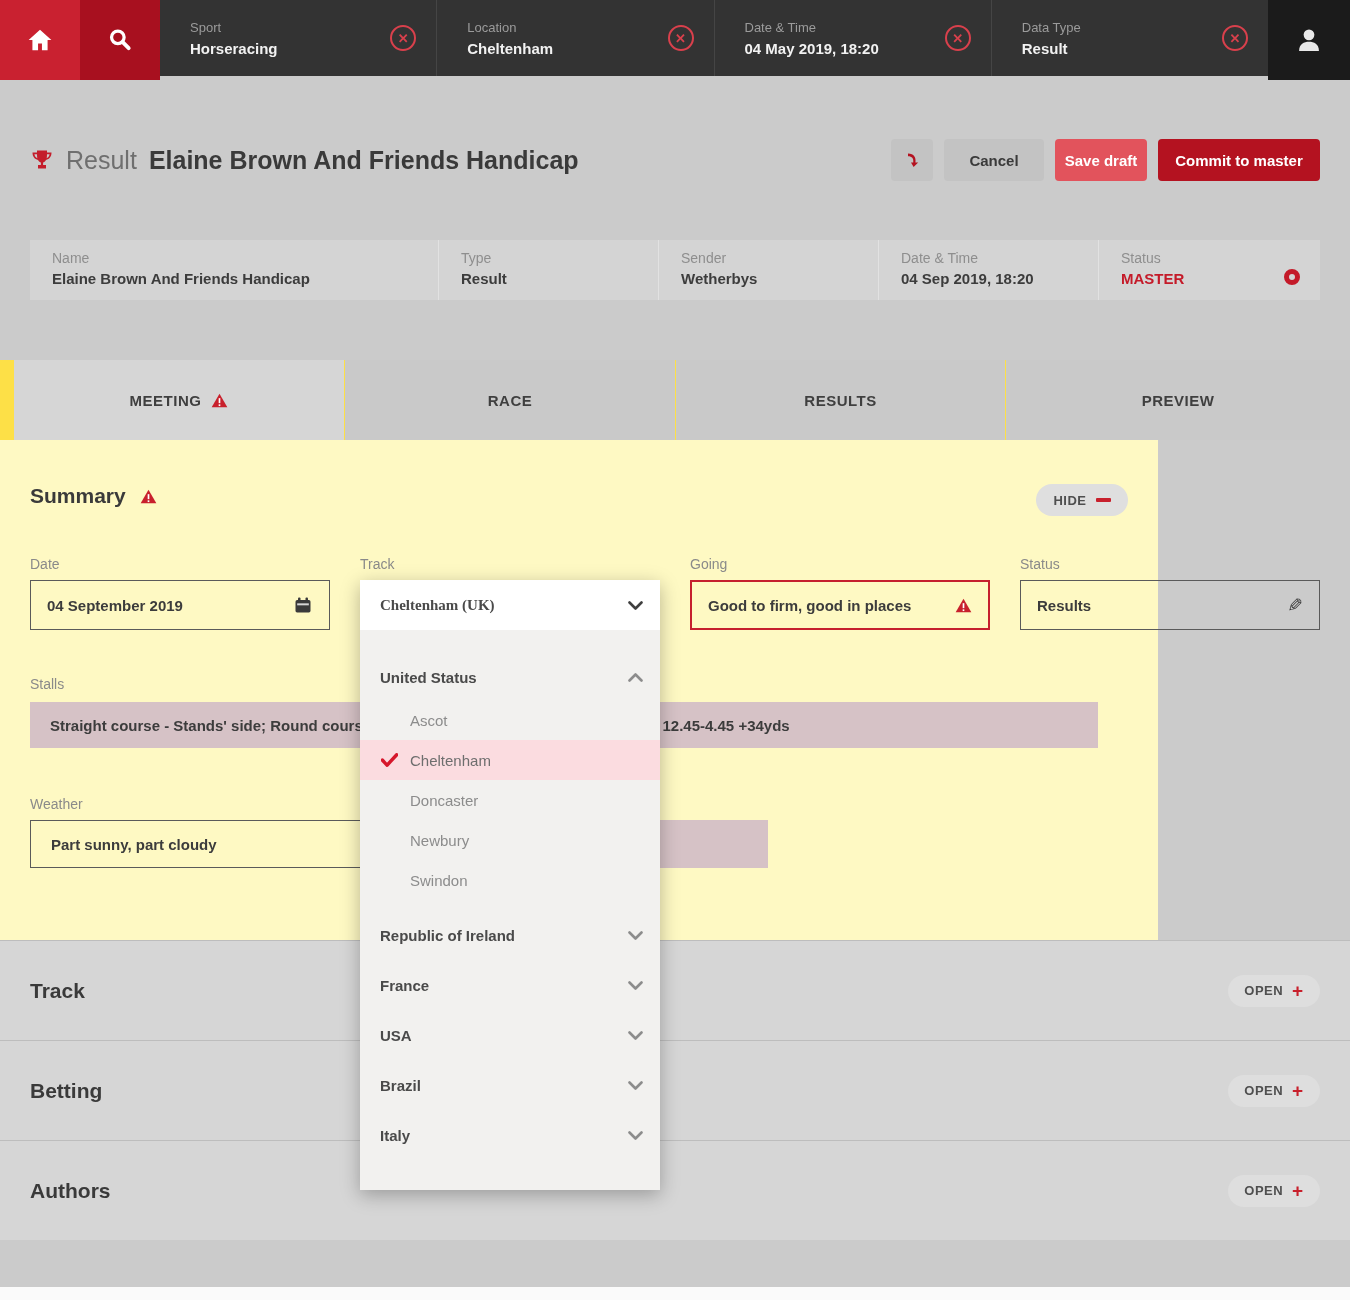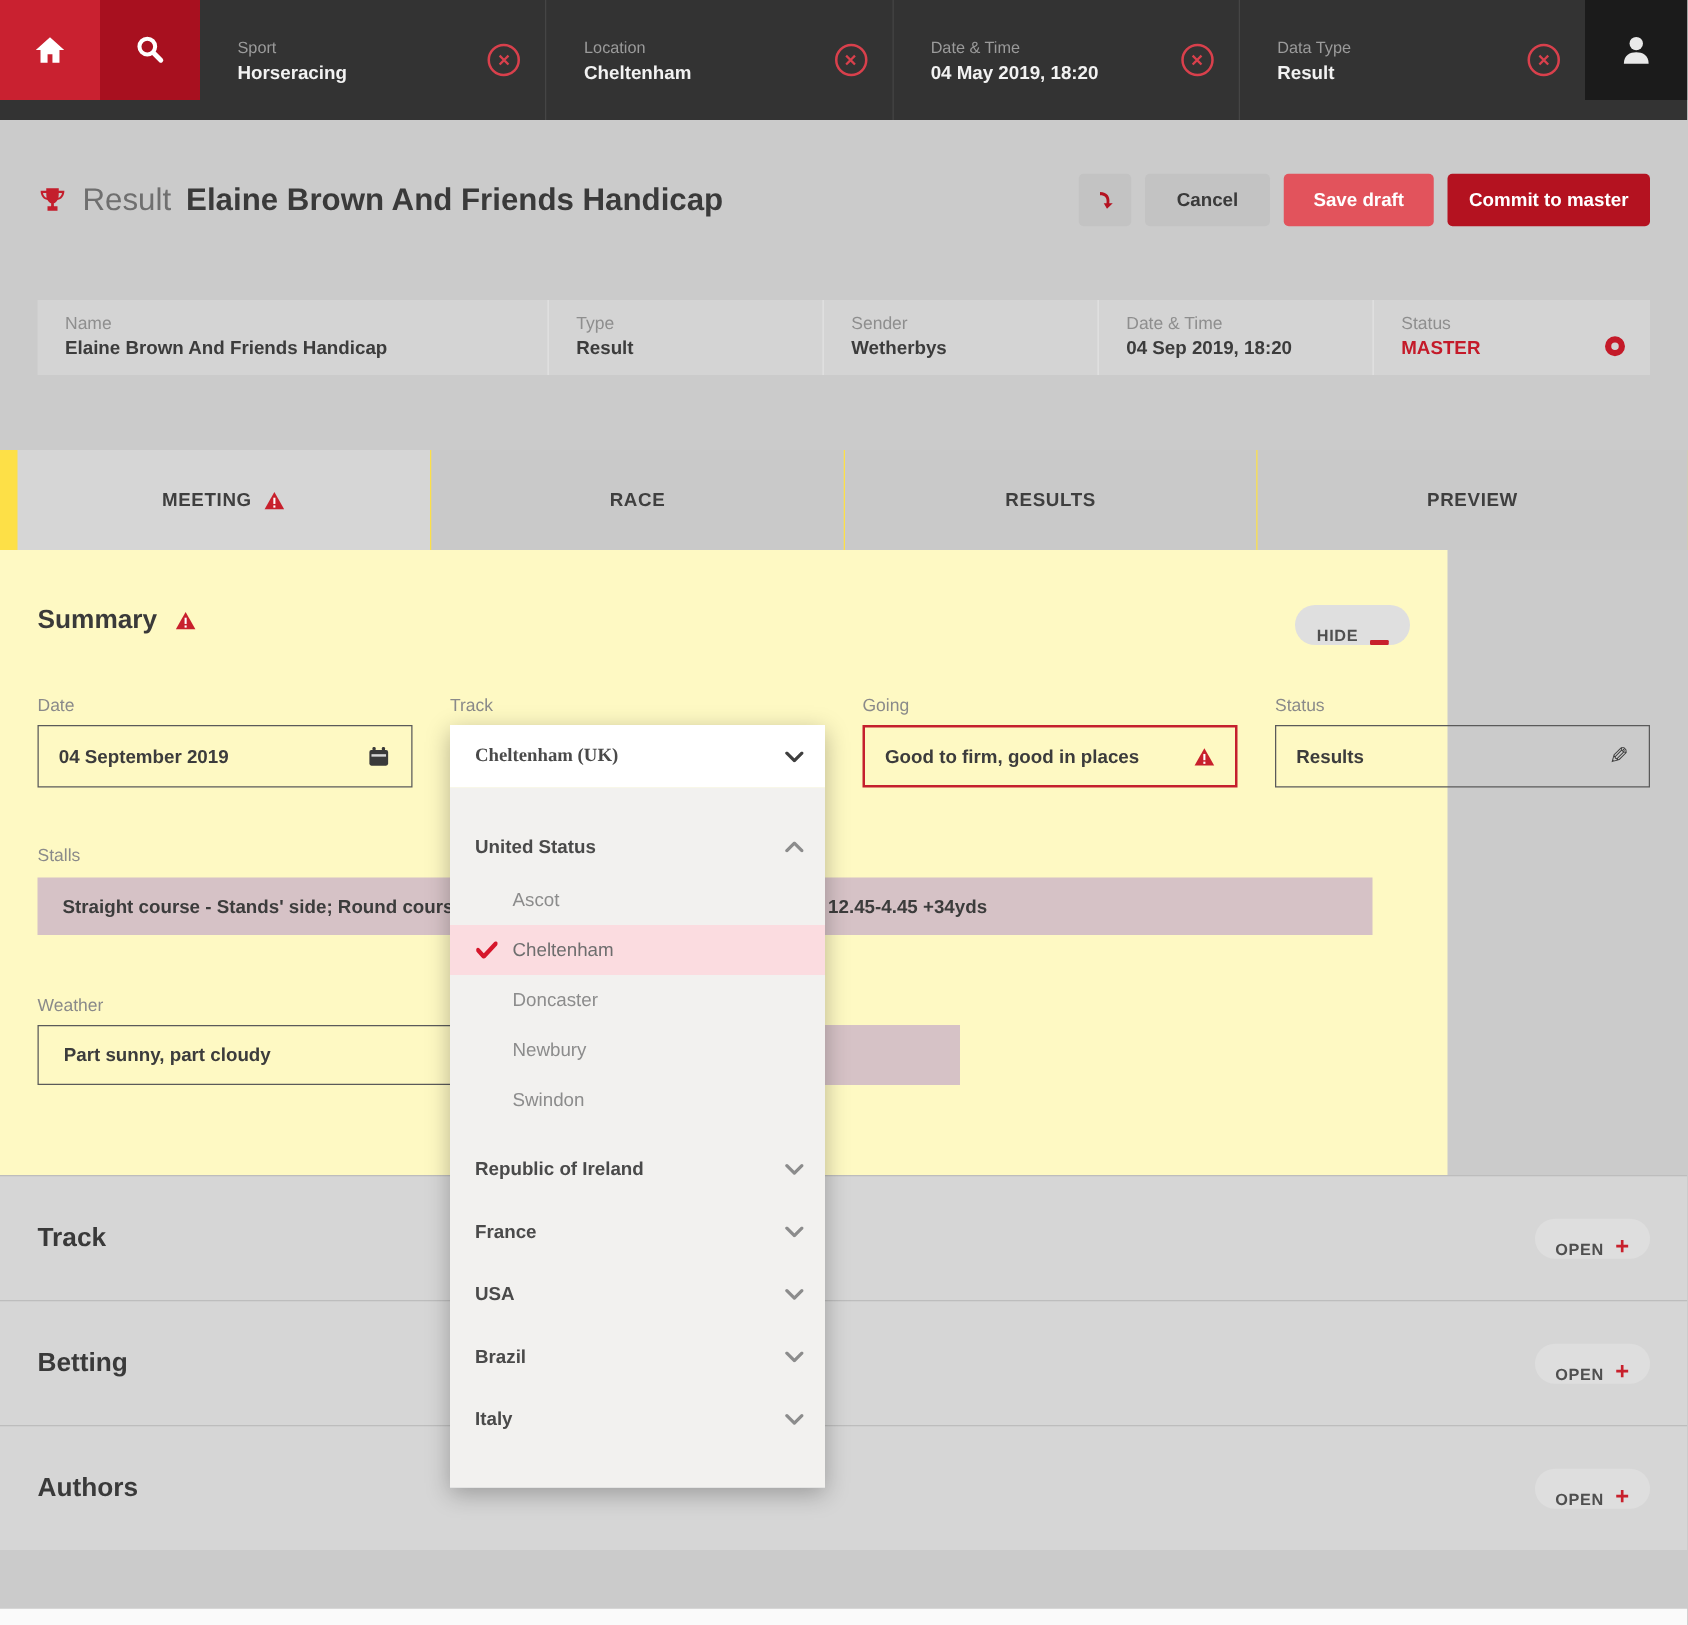--- a/index.html
+++ b/index.html
@@ -1,21 +1,21 @@
 <!DOCTYPE html>
 <html><head>
 <meta charset="utf-8">
 <style>
   * { margin:0; padding:0; box-sizing:border-box; }
   html,body { width:1350px; height:1300px; }
   body { font-family:"Liberation Sans", sans-serif; background:#cbcbcb; }
   .screen { position:relative; width:1350px; height:1300px; overflow:hidden; background:#cbcbcb; }
 
   
-  .topbar { position:absolute; top:0; left:0; width:1350px; height:96px; background:#333333; display:flex; }
+  .topbar { position:absolute; top:0; left:0; width:1350px; height:76px; background:#333333; display:flex; }
   .sq-btn { width:80px; height:80px; display:flex; align-items:center; justify-content:center; flex:0 0 auto; cursor:pointer; }
   .sq-home { background:#c92130; }
   .sq-search { background:#a8101f; }
   .chips { flex:1; display:flex; }
   .chip { flex:1; display:flex; align-items:center; justify-content:space-between; padding:0 20px 0 30px; border-left:1px solid #454545; }
   .chip:first-child { border-left:none; }
   .chip-label { font-size:13px; color:#9b9b9b; margin-bottom:5px; }
   .chip-value { font-size:15px; font-weight:bold; color:#f2f2f2; }
   .chip-x { width:26px; height:26px; border:2px solid #d9404c; border-radius:50%; color:#d9404c;
             display:flex; align-items:center; justify-content:center; font-size:13px; font-weight:bold; cursor:pointer; }
@@ -23,21 +23,21 @@
 
   
   .header-row { position:absolute; top:135px; left:30px; right:30px; height:50px; display:flex; align-items:center; justify-content:space-between; }
   .title-left { display:flex; align-items:center; gap:12px; }
   .kicker { font-size:25px; color:#6f6f6f; }
   .page-title { font-size:25px; font-weight:bold; color:#3a3a3a; }
   .actions { display:flex; align-items:center; gap:11px; }
   .btn { height:42px; border:none; border-radius:4px; font-family:"Liberation Sans",sans-serif; font-size:15px; font-weight:bold; cursor:pointer; }
   .btn-icon { width:42px; background:#c3c3c3; display:flex; align-items:center; justify-content:center; }
   .btn-cancel { width:100px; background:#c3c3c3; color:#3a3a3a; }
-  .btn-save { width:120px; background:#e2535c; color:#fff; }
+  .btn-save { width:92px; background:#e2535c; color:#fff; }
   .btn-commit { width:162px; background:#b41220; color:#fff; }
 
   
   .infobar { position:absolute; top:240px; left:30px; width:1290px; height:60px; display:flex; background:#d4d4d4; }
   .cell { padding:10px 0 0 22px; border-left:1px solid #e2e2e2; position:relative; }
   .cell:first-child { border-left:none; }
   .cell-name { width:408px; } .cell-type { width:220px; } .cell-sender { width:220px; } .cell-dt { width:220px; } .cell-status { width:222px; }
   .cell-label { font-size:14px; color:#8e8e8e; margin-bottom:4px; }
   .cell-value { font-size:15px; font-weight:bold; color:#3c3c3c; }
   .cell-value.red { color:#c41a29; }
@@ -46,21 +46,21 @@
   
   .tabrow { position:absolute; top:360px; left:0; width:1350px; height:80px; background:#fde047; }
   .tab { position:absolute; top:0; height:80px; display:flex; align-items:center; justify-content:center; gap:10px;
          font-size:15px; font-weight:bold; color:#3f3f3f; letter-spacing:0.5px; background:#c9c9c9; cursor:pointer; }
   .tab.active { background:#d6d6d6; }
 
   
   .content { position:absolute; top:440px; left:0; width:1158px; height:500px; background:#fef9c3; }
   .summary-title-row { position:absolute; top:44px; left:30px; display:flex; align-items:center; gap:14px; }
   .summary-title { font-size:21px; font-weight:bold; color:#3a3a3a; }
-  .pill { position:absolute; height:32px; border-radius:16px; background:#dfdfdf; border:none; display:flex; align-items:flex-end; justify-content:center; gap:9px;
+  .pill { position:absolute; height:32px; border-radius:16px; background:#dfdfdf; border:none; display:flex; align-items:center; justify-content:center; gap:9px;
           font-family:"Liberation Sans",sans-serif; font-size:13px; font-weight:bold; color:#4f4f4f; letter-spacing:0.5px; cursor:pointer; }
   .pill-hide { top:44px; right:30px; width:92px; }
   .minus-bar { width:15px; height:4px; background:#c8202c; border-radius:1px; }
   .plus-glyph { color:#c8202c; font-size:19px; font-weight:bold; line-height:1; }
 
   .f-label { position:absolute; font-size:14px; color:#8a8a8a; }
   .f-box { position:absolute; height:50px; display:flex; align-items:center; padding:0 16px; }
   .f-box .txt { font-size:15px; font-weight:bold; color:#3c3c3c; }
   .bordered { border:1px solid #5a5a5a; }
   .spread { justify-content:space-between; }

